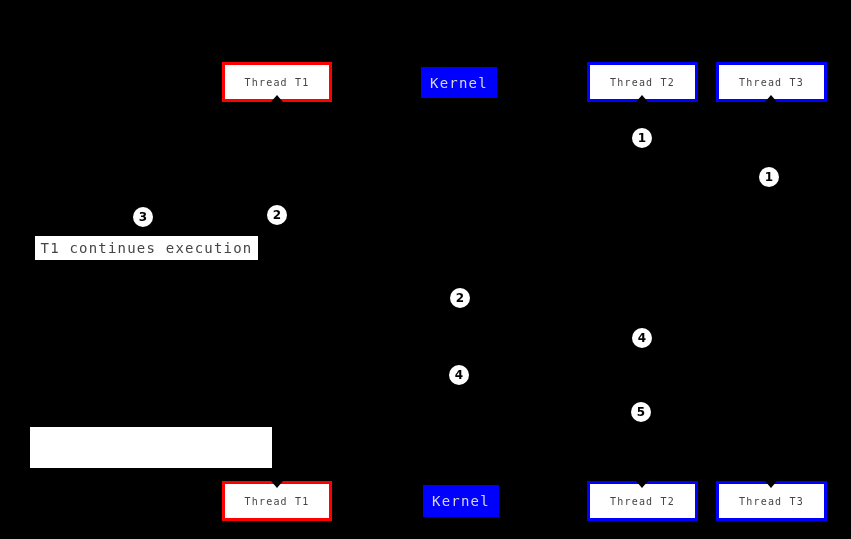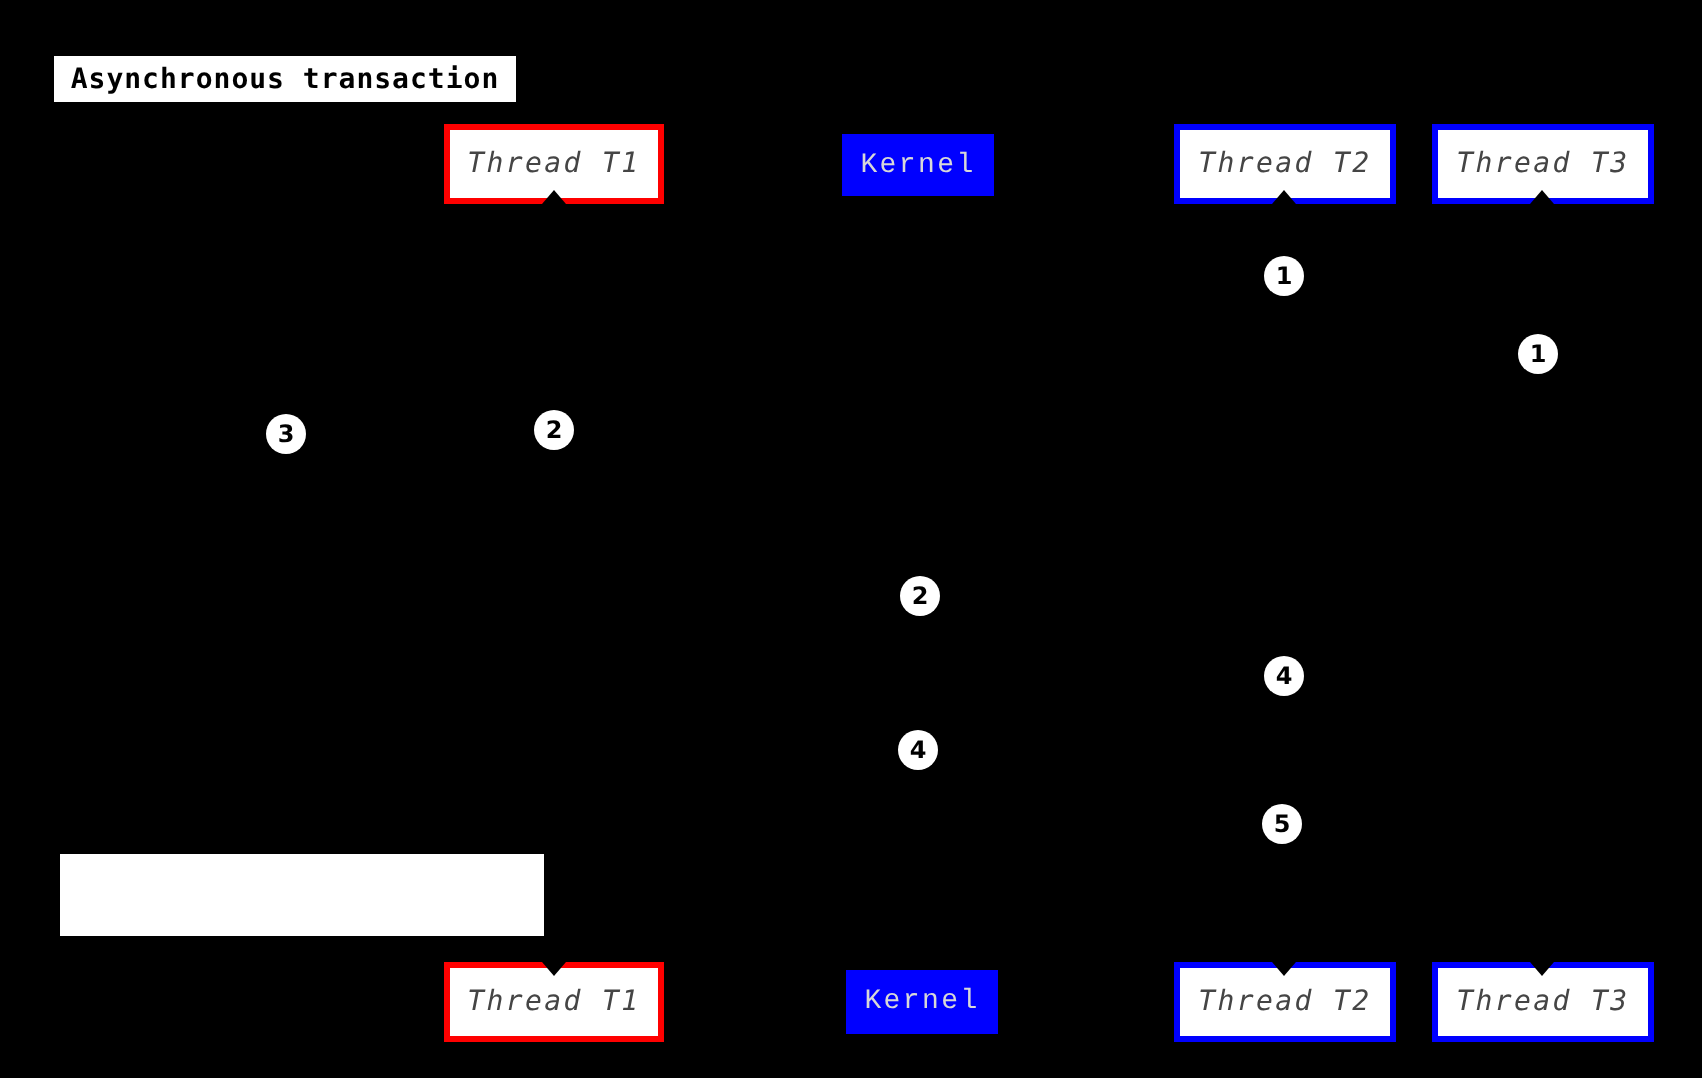--- a/index.html
+++ b/index.html
@@ -32,43 +32,41 @@
     display: flex;
     align-items: center;
     justify-content: center;
     white-space: nowrap;
     box-sizing: border-box;
   }
   .participant {
     position: absolute;
     background: var(--box-fill);
     color: var(--box-text);
-    font-size: 14px;
+    font-size: 10px;
     letter-spacing: 1.2px;
     display: flex;
     align-items: center;
     justify-content: center;
     white-space: nowrap;
     box-sizing: border-box;
-    font-style: italic;
   }
   .border-red  { border: 3px solid var(--red); }
   .border-blue { border: 3px solid var(--blue); text-align: center; }
   .kernelbox {
     position: absolute;
     background: var(--blue);
     color: var(--kernel-text);
     font-size: 14px;
     letter-spacing: 1.2px;
     display: flex;
     align-items: center;
     justify-content: center;
     white-space: nowrap;
     box-sizing: border-box;
-    font-family: Liberation Mono, monospace;
   }
   .notebox {
     position: absolute;
     background: var(--box-fill);
     color: var(--box-text);
     font-size: 14px;
     letter-spacing: 1.2px;
     display: flex;
     align-items: center;
     justify-content: center;
@@ -99,21 +97,20 @@
     z-index: 3;
   }
   .notch-up   { border-bottom: 7px solid var(--bg); }
   .notch-down { border-top: 7px solid var(--bg); }
 </style>
 </head>
 <body>
 
 <div class="stage">
 
-  <div class="titlebox" style="left:27px; top:28px; width:231px; height:23px;">Asynchronous transaction</div>
 
   <div class="participant border-red" style="left:222px; top:62px; width:110px; height:40px;">Thread T1</div>
 
   <div class="kernelbox" style="left:421px; top:67px; width:76px; height:31px;">Kernel</div>
 
   <div class="participant border-blue" style="left:587px; top:62px; width:111px; height:40px;">Thread T2</div>
 
   <div class="participant border-blue" style="left:716px; top:62px; width:111px; height:40px;">Thread T3</div>
 
   <div class="notch notch-up" style="left:271px; top:95px;"></div>
@@ -122,20 +119,21 @@
 
   <div class="marker" style="left:632px; top:128px;">1</div>
   <div class="marker" style="left:759px; top:167px;">1</div>
   <div class="marker" style="left:267px; top:205px;">2</div>
   <div class="marker" style="left:133px; top:207px;">3</div>
   <div class="marker" style="left:450px; top:288px;">2</div>
   <div class="marker" style="left:632px; top:328px;">4</div>
   <div class="marker" style="left:449px; top:365px;">4</div>
   <div class="marker" style="left:631px; top:402px;">5</div>
 
+  <div class="notebox" style="left:35px; top:236px; width:223px; height:24px;">T1 continues execution</div>
 
   <div class="notebox" style="left:30px; top:427px; width:242px; height:41px;"></div>
 
   <div class="participant border-red" style="left:222px; top:481px; width:110px; height:40px;">Thread T1</div>
 
   <div class="kernelbox" style="left:423px; top:485px; width:76px; height:32px;">Kernel</div>
 
   <div class="participant border-blue" style="left:587px; top:481px; width:111px; height:40px;">Thread T2</div>
 
   <div class="participant border-blue" style="left:716px; top:481px; width:111px; height:40px;">Thread T3</div>

